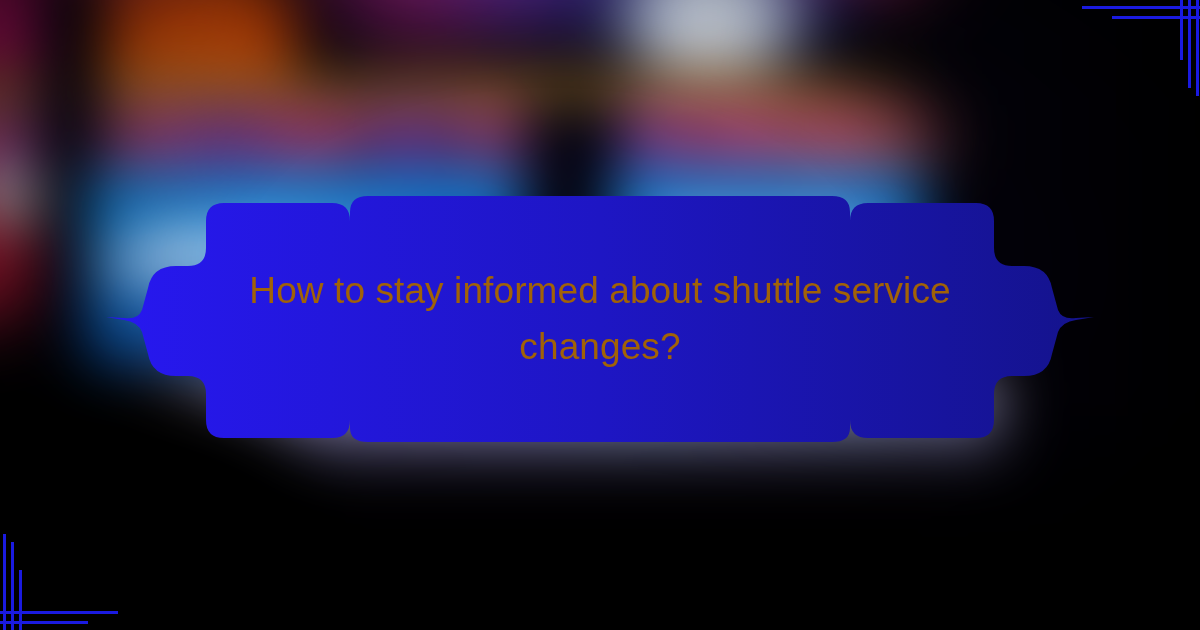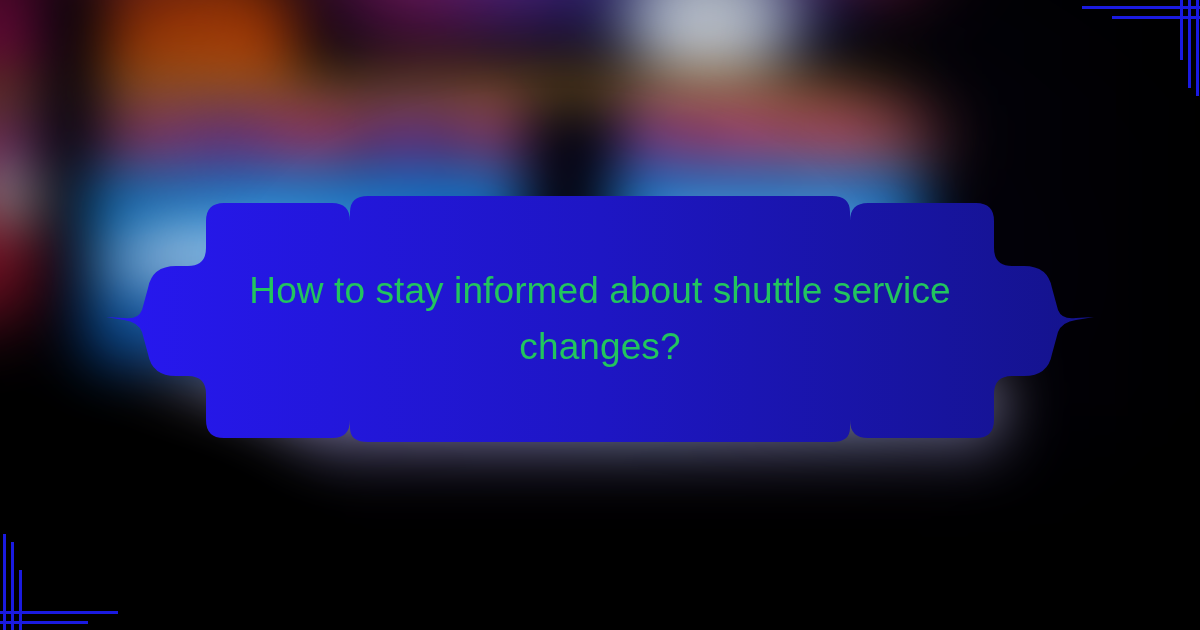--- a/index.html
+++ b/index.html
@@ -190,21 +190,21 @@
     height: 228px;
     display: flex;
     align-items: center;
     justify-content: center;
     text-align: center;
     padding: 0 78px;
     box-sizing: border-box;
   }
   #banner-text h1 {
     margin: 0;
-    color: #22c55e;
+    color: #a16207;
     font-size: 37px;
     font-weight: 400;
     line-height: 1.52;
     letter-spacing: .1px;
     font-family: "Liberation Sans", sans-serif;
   }
 </style>
 </head>
 <body>
 

